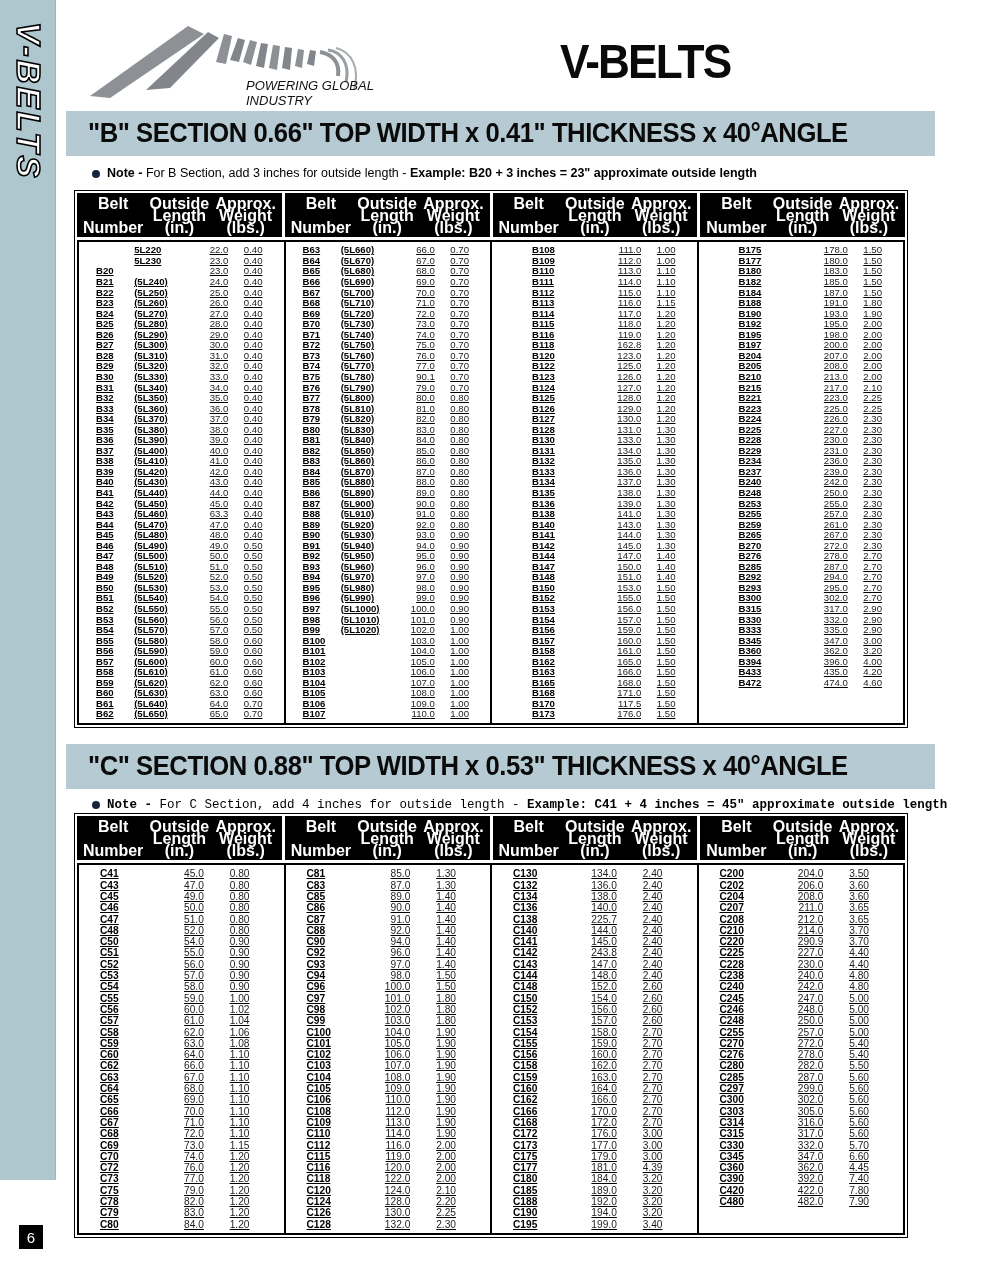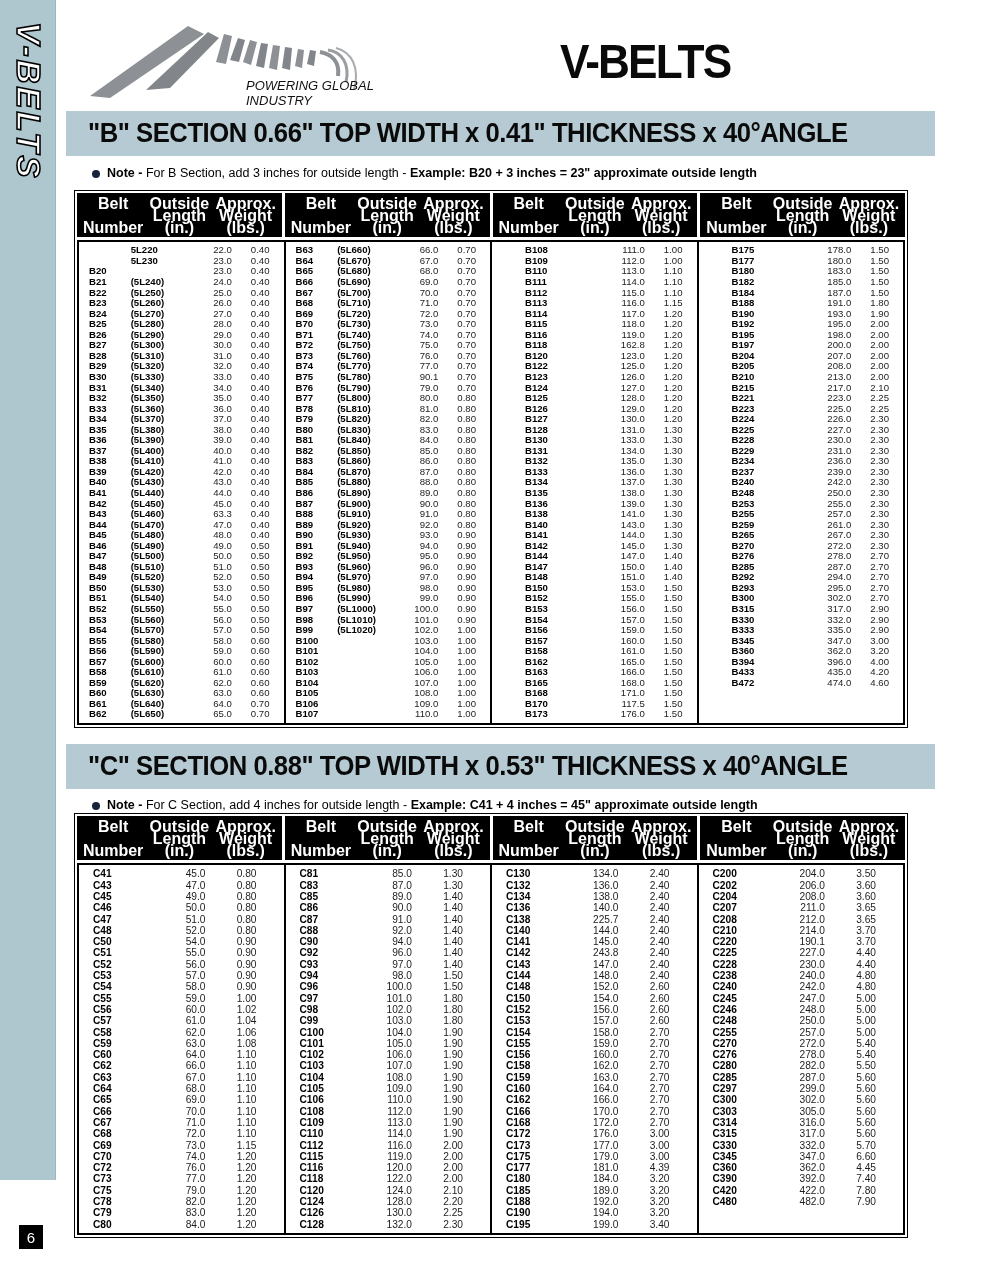--- a/index.html
+++ b/index.html
@@ -41,21 +41,21 @@
   }
   .section-bar .bar-text {
     font-size: 27px; font-weight: 800; color: #0a0a0a; letter-spacing: -0.5px;
     transform: scaleX(.95); transform-origin: left center; white-space: nowrap;
   }
   #b-bar { top: 111px; }
   #c-bar { top: 744px; }
   
   .note { position: absolute; left: 92px; font-size: 12.5px; color: #000; white-space: nowrap; }
   #b-note { top: 166px; }
-  #c-note { top: 798px; }
+  #c-note { top: 798px; font-family: Liberation Mono, monospace; }
   .note .bullet {
     display: inline-block; width: 8px; height: 8px; border-radius: 50%;
     background: #16243d; margin-right: 7px; vertical-align: -1px;
   }
   .note b { font-weight: bold; }
   
   .t-outer {
     position: absolute; left: 74px; width: 834px;
     border: 1px solid #000; padding: 2px; background: #fff;
   }
@@ -63,21 +63,21 @@
   #c-table { top: 813px; }
   .t-head { display: flex; gap: 3px; }
   .head-group {
     flex: 1; background: #000; color: #fff; display: flex; padding: 5px 3px 4px 3px;
   }
   .head-col {
     flex: 1; display: flex; flex-direction: column; justify-content: space-between;
     text-align: center; font-size: 16px; font-weight: bold; line-height: 11.8px;
   }
   .t-body { display: flex; border: 2px solid #000; margin-top: 3px; background: #fff; }
-  .body-group { flex: 1; border-right: 2px solid #000; padding: 3px 1px; }
+  .body-group { flex: 1; border-right: 2px solid #000; padding: 3px 8px; text-decoration: underline; }
   .body-group:last-child { border-right: none; }
   .t-row { display: flex; line-height: 10.55px; font-size: 9.6px; white-space: nowrap; }
   #c-table .t-row { line-height: 11.3px; font-size: 10.2px; }
   .cell { overflow: hidden; }
   .cell-belt { width: 25%; padding-left: 9px; font-weight: bold; color: #000; text-align: left; }
   .cell-alt  { width: 31%; font-weight: bold; color: #000; text-align: left; }
   .cell-len  { width: 19%; text-align: right; color: #1c1c1c; }
   .cell-wt   { width: 25%; text-align: right; color: #1c1c1c; padding-right: 13px; }
   .no-alt .cell-belt { width: 56%; padding-left: 32px; }
   .c-type .cell-belt { width: 33%; padding-left: 13px; }
@@ -1765,21 +1765,21 @@
             <div class="cell cell-len">212.0</div>
             <div class="cell cell-wt">3.65</div>
           </div>
           <div class="t-row">
             <div class="cell cell-belt">C210</div>
             <div class="cell cell-len">214.0</div>
             <div class="cell cell-wt">3.70</div>
           </div>
           <div class="t-row">
             <div class="cell cell-belt">C220</div>
-            <div class="cell cell-len">190.1</div>
+            <div class="cell cell-len">290.9</div>
             <div class="cell cell-wt">3.70</div>
           </div>
           <div class="t-row">
             <div class="cell cell-belt">C225</div>
             <div class="cell cell-len">227.0</div>
             <div class="cell cell-wt">4.40</div>
           </div>
           <div class="t-row">
             <div class="cell cell-belt">C228</div>
             <div class="cell cell-len">230.0</div>

